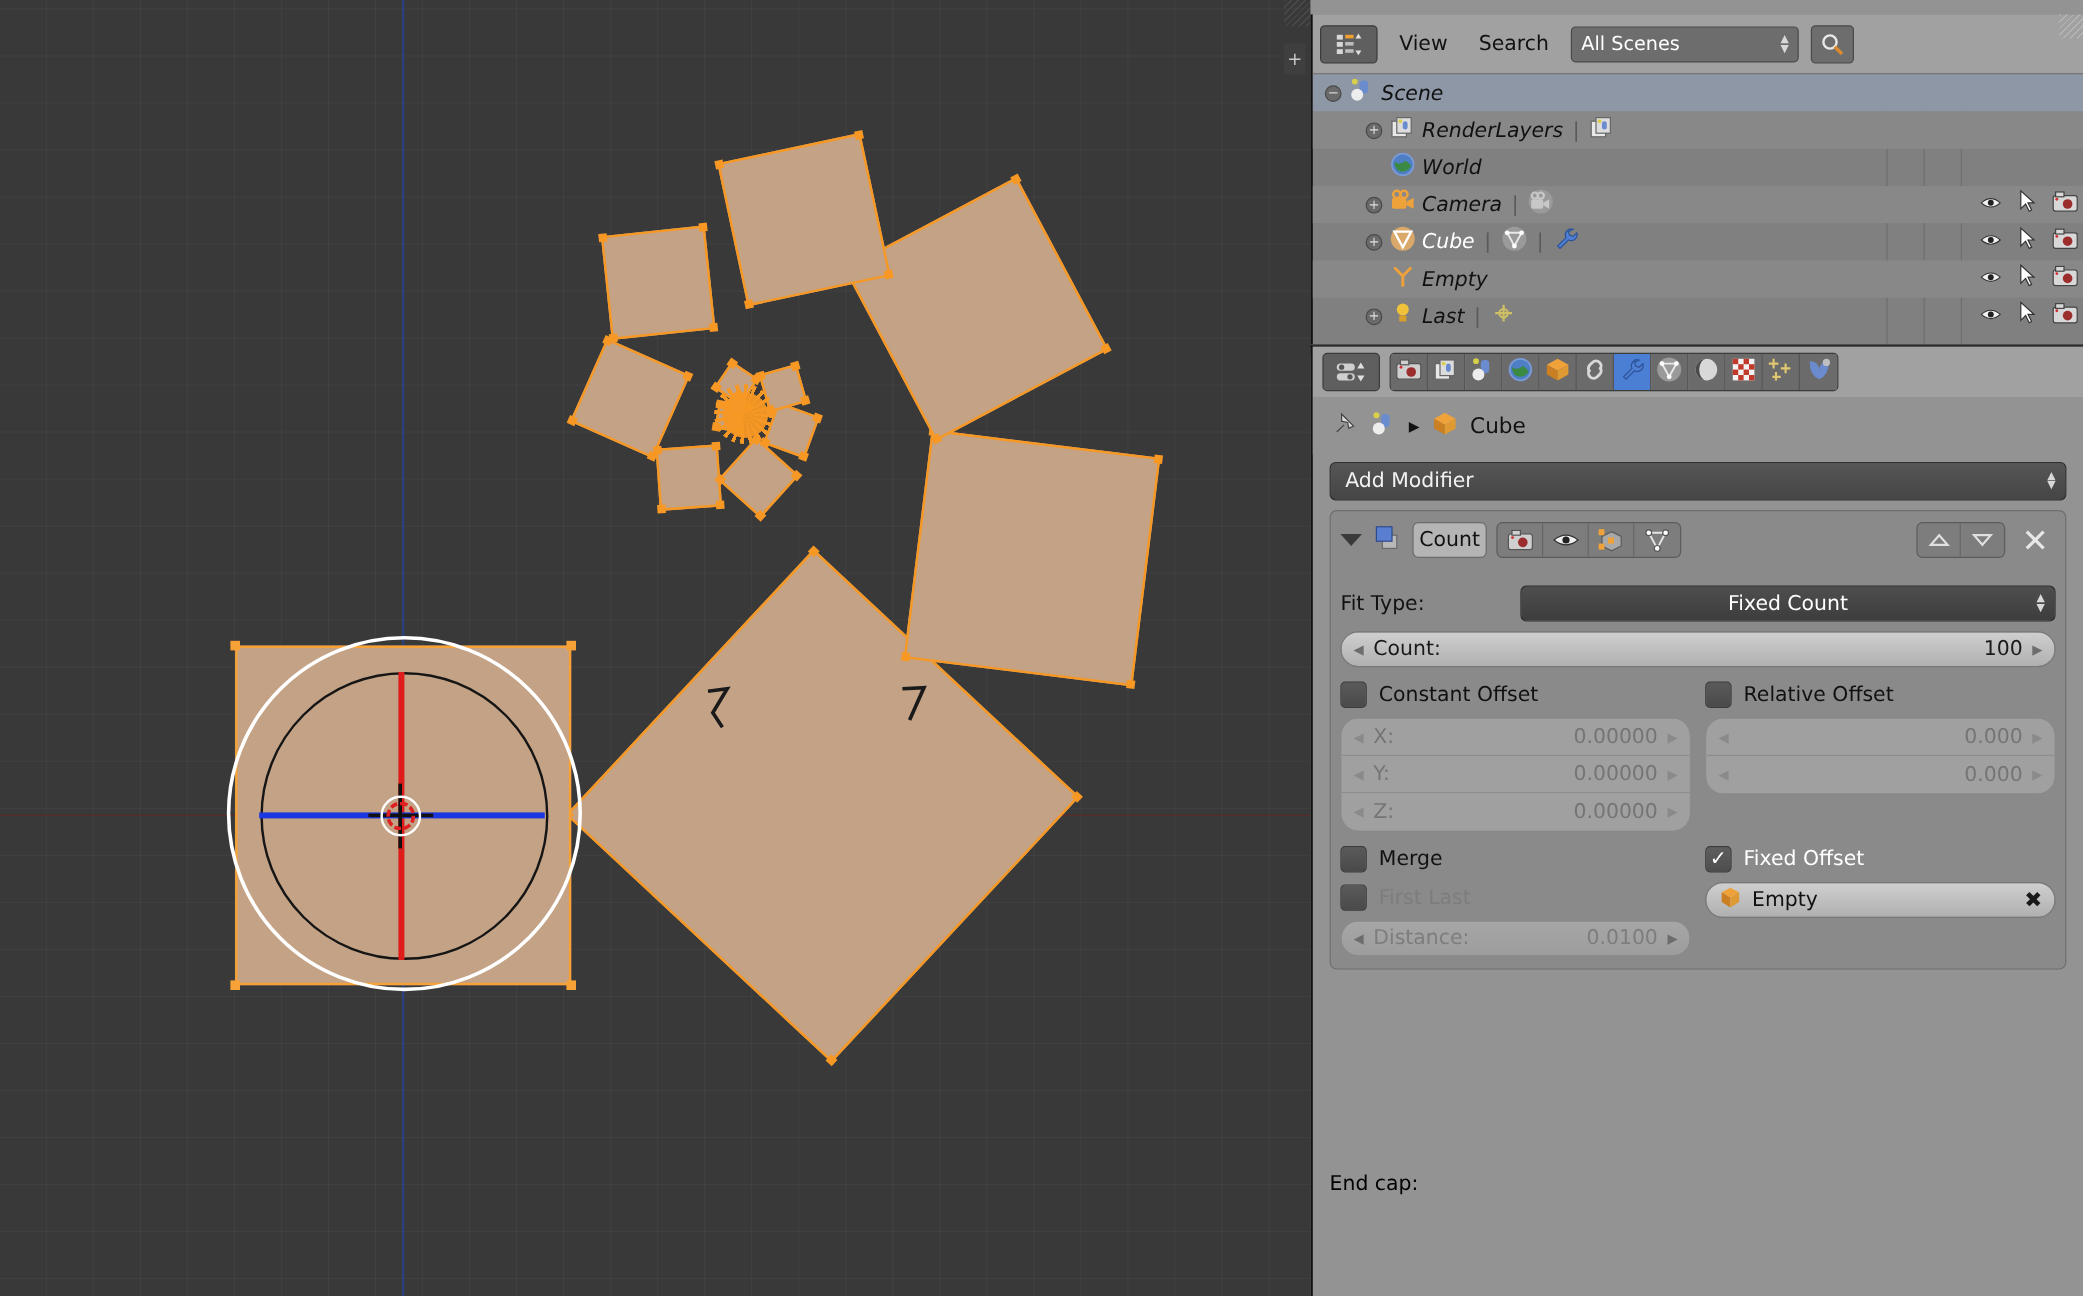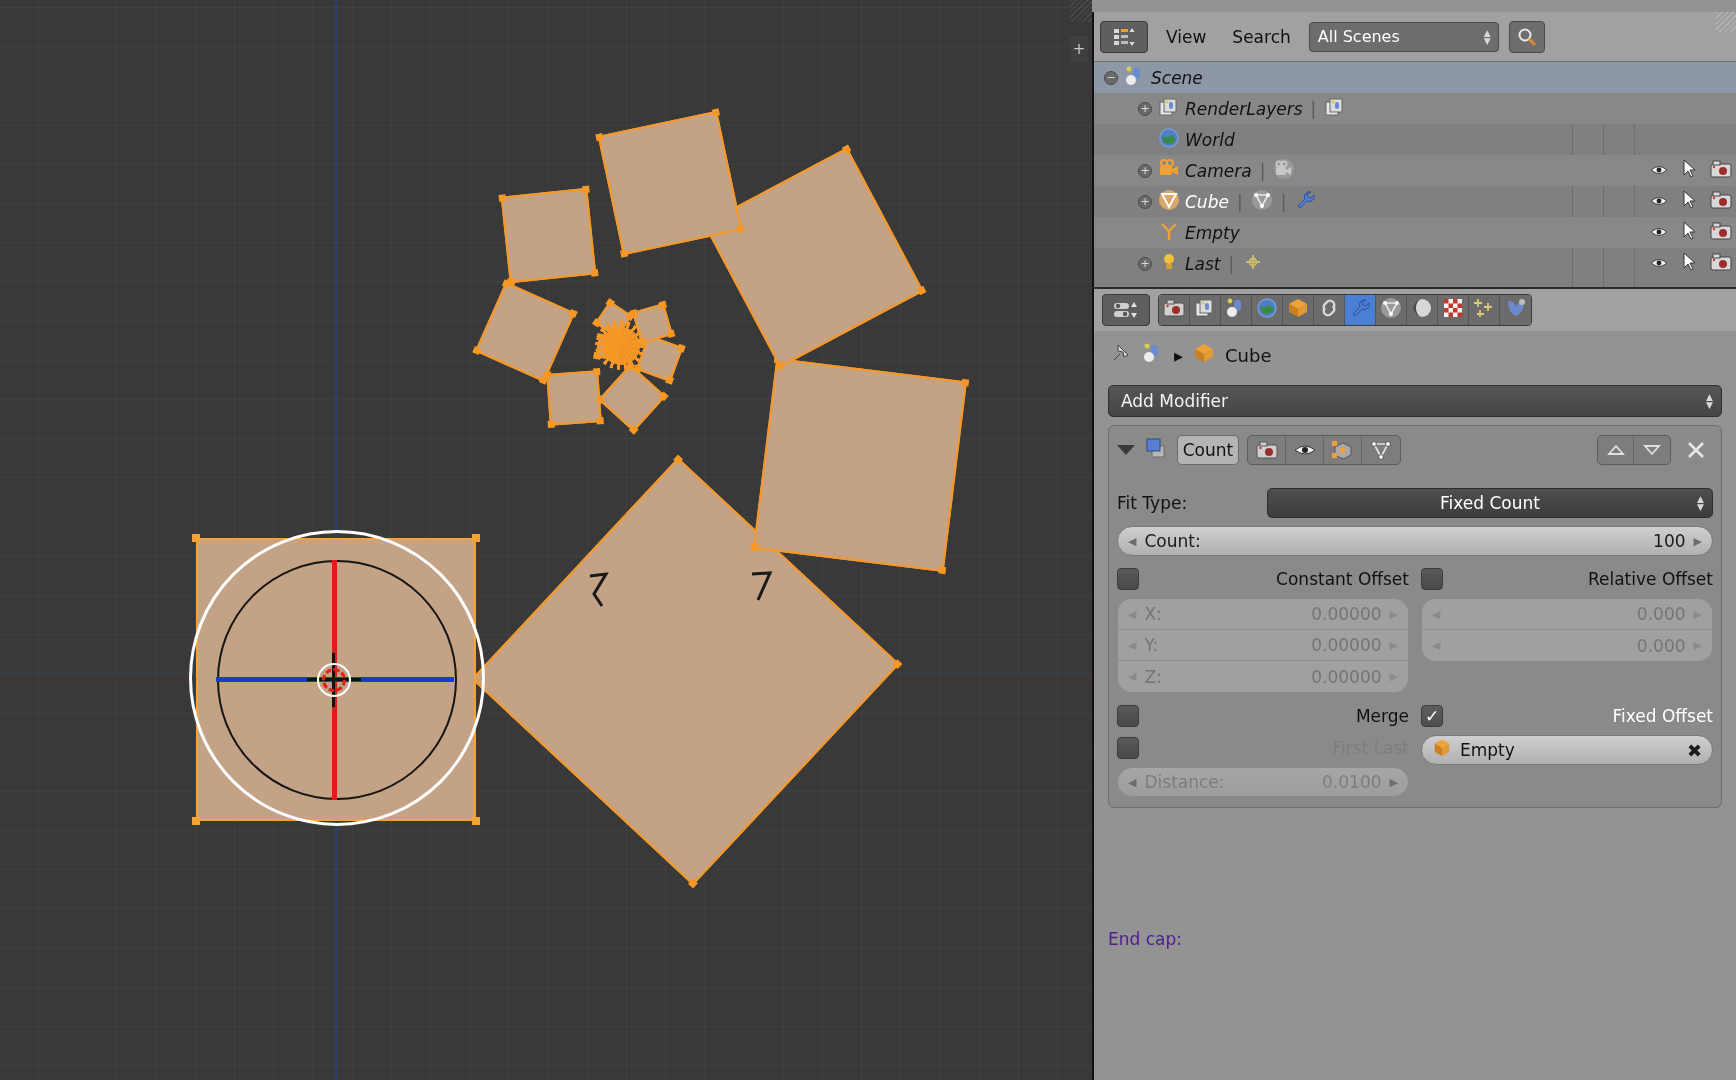--- a/index.html
+++ b/index.html
@@ -305,21 +305,21 @@
     background: #a0a0a0; border-bottom: 1px solid #8d8d8d;
   }
   .numgroup .cell:last-child { border-bottom: none; }
   .numgroup .cell .nv { margin-left: auto; }
   .numgroup .cell .la, .numgroup .cell .ra { color: #8a8a8a; font-size: 11px; }
   .numgroup .cell .la { margin-right: 8px; }
   .numgroup .cell .ra { margin-left: 8px; }
 
   .two-col { display: flex; gap: 12px; margin-top: 12px; }
   .col { flex: 1; }
-  .chk-row { display: flex; align-items: center; gap: 10px; justify-content: space-between; }
+  .chk-row { display: flex; align-items: center; gap: 10px; }
   .chkbox {
     width: 22px; height: 22px; border-radius: 4px;
     background: linear-gradient(#5a5a5a, #4a4a4a);
     border: 1px solid #3b3b3b;
     display: flex; align-items: center; justify-content: center;
   }
   .chkbox.on { background: linear-gradient(#5e5e5e, #4e4e4e); }
   .chkbox .tick {
     color: #ffffff; font-size: 17px; font-weight: bold; line-height: 18px;
   }
@@ -331,21 +331,21 @@
     height: 30px; border-radius: 15px; margin-top: 8px;
     background: linear-gradient(#cfcfcf, #b0b0b0);
     border: 1px solid #787878;
     display: flex; align-items: center; padding: 0 10px; gap: 8px;
     font-size: 17px; color: #111;
   }
   .objfield .xx { margin-left: auto; font-size: 18px; color: #1a1a1a; }
 
   .ghost-row {
     position: absolute; left: 14px; right: 14px;
-    font-size: 17px; color: #4c1d95;
+    font-size: 17px; color: #000000; margin-top: 48px;
   }
 </style>
 </head>
 <body>
 
 <div id="root">
 
   <div id="viewport">
     <div class="grid"></div>
     <div class="axis-y"></div>

